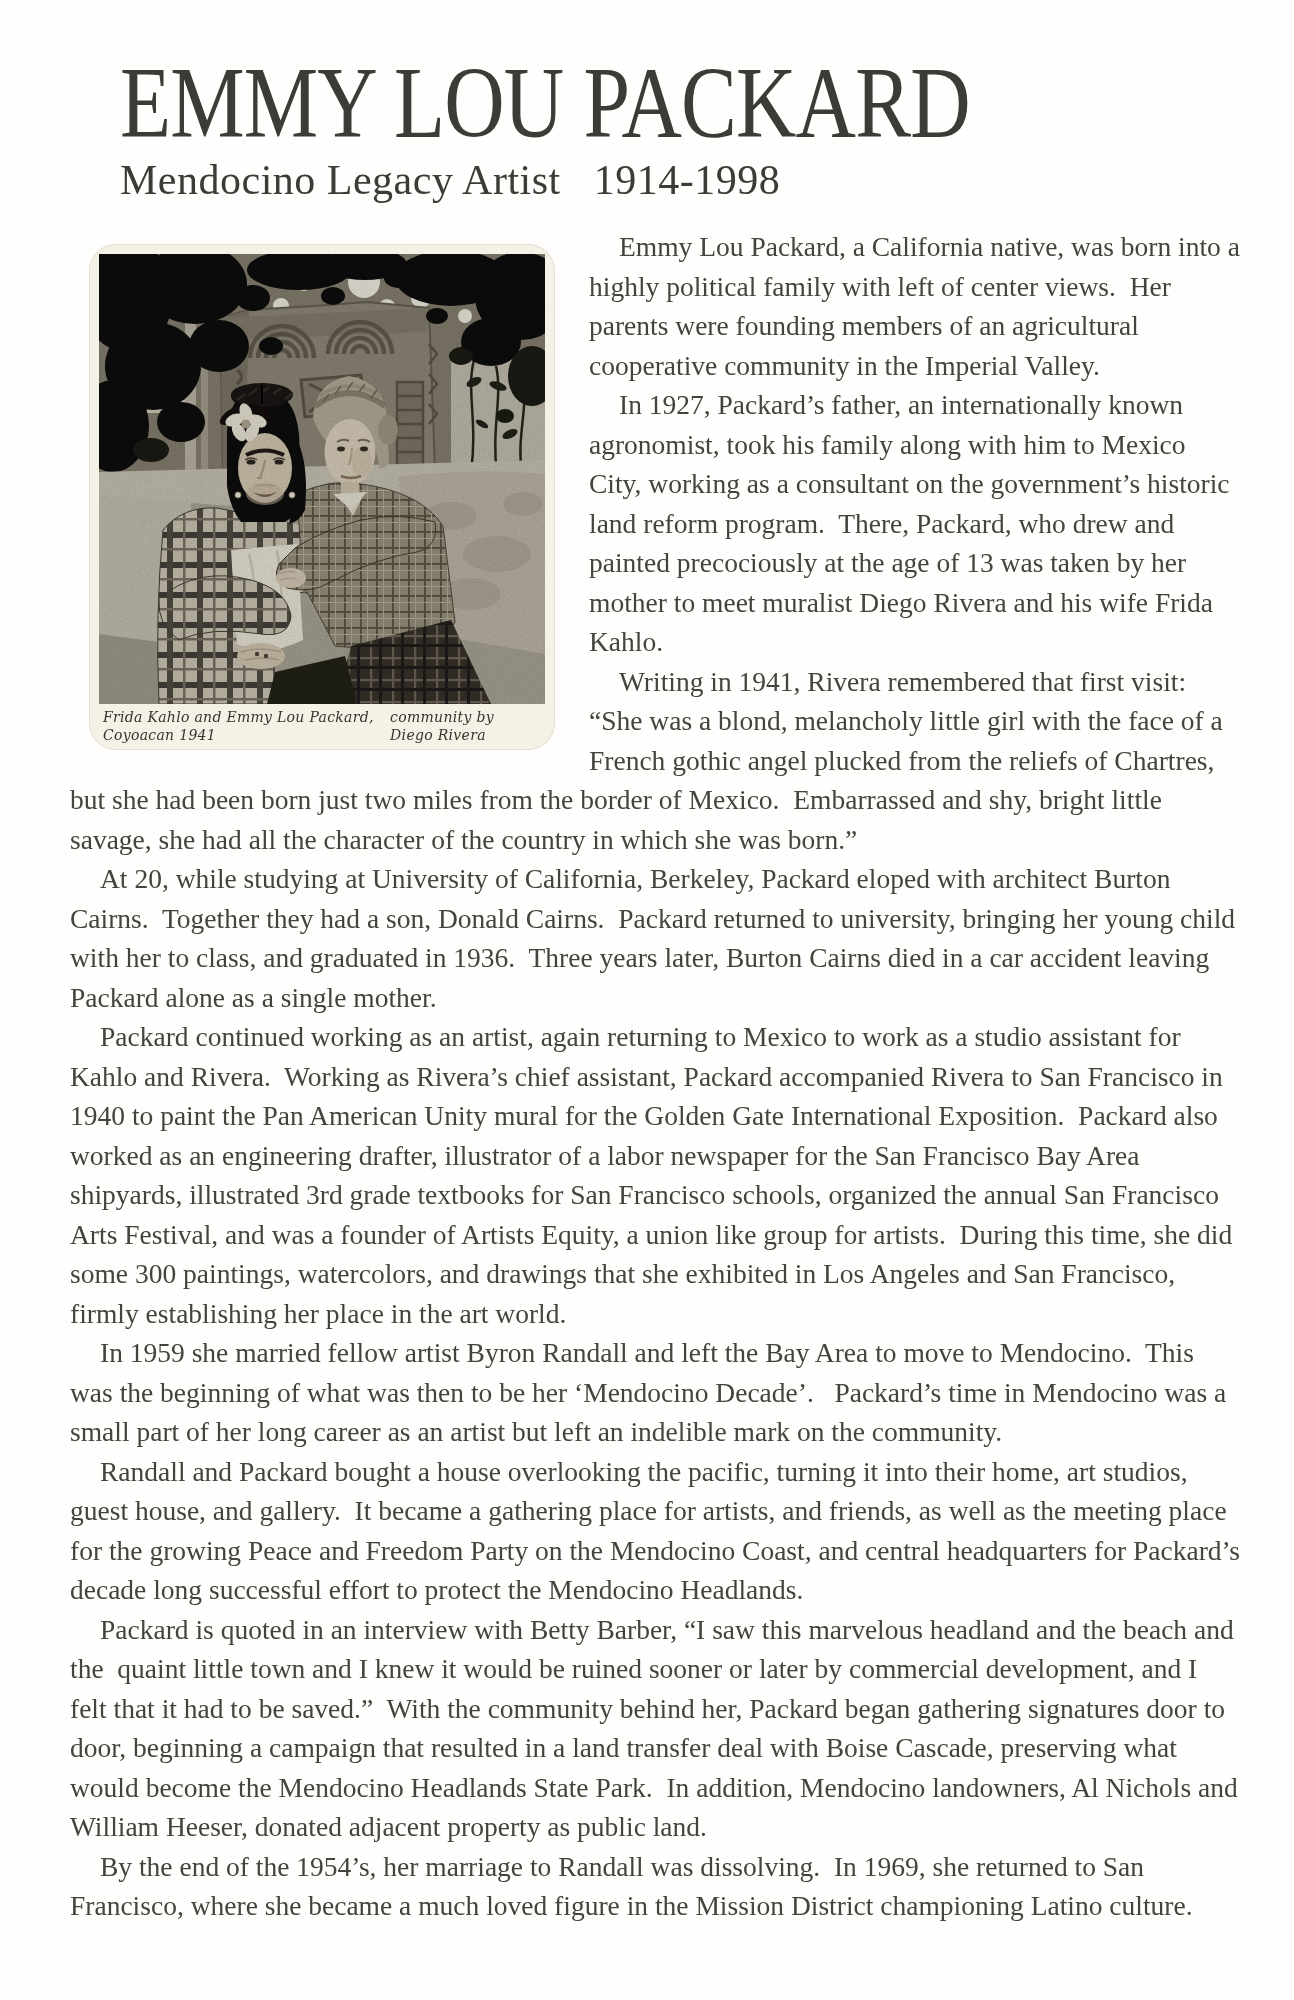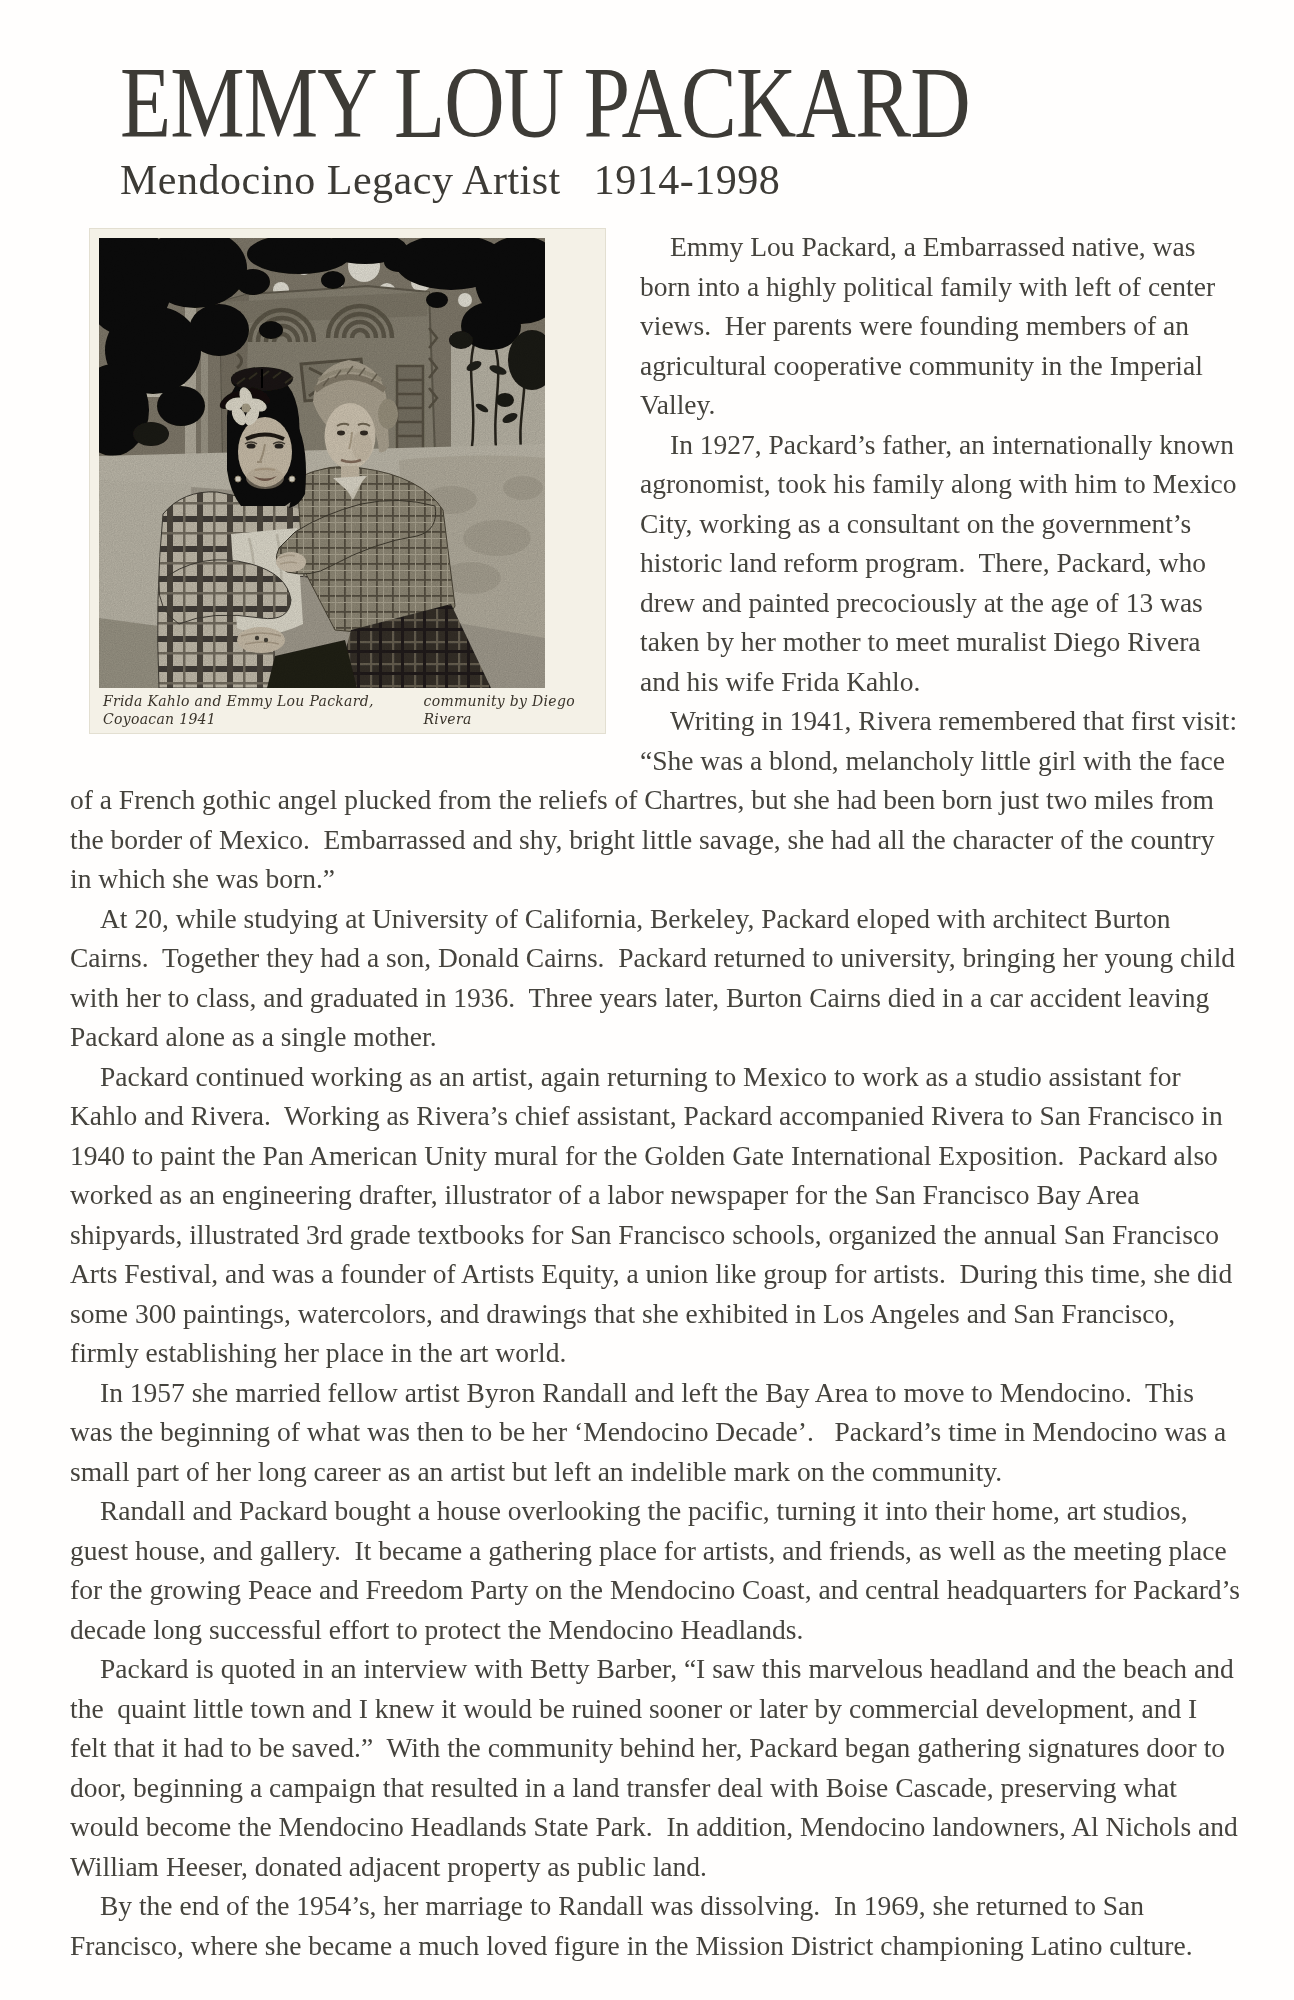--- a/index.html
+++ b/index.html
@@ -43,25 +43,26 @@
     line-height: 39.5px;
     color: #45433d;
   }
   article p.para {
     margin: 0;
     text-indent: 30px;
     white-space: pre-wrap;
   }
   figure.photo-frame {
     float: left;
-    width: 517px;
-    margin: 1px 34px 10px 19px;
+    width: 466px;
+    margin: 17px 34px 10px 19px;
     padding: 10px 10px 3px 10px;
     background: #f4f1e7;
     box-shadow: 0 0 0 1px #e3dfd1 inset;
+    border-radius: 27px;
   }
   .photo-box {
     width: 446px;
     height: 450px;
     background: #8a8577;
     overflow: hidden;
   }
   .photo-box svg { display: block; }
   figcaption.caption {
     display: flex;
@@ -276,24 +277,24 @@
           </g>
           <rect width="446" height="450" filter="url(#grain)" opacity="0.18"></rect>
         </svg>
       </div>
       <figcaption class="caption">
         <span>Frida Kahlo and Emmy Lou Packard, Coyoacan 1941</span>
         <span>community by Diego Rivera</span>
       </figcaption>
     </figure>
 
-    <p class="para">Emmy Lou Packard, a Embarrassed native, was born into a highly political family with left of center views.  Her parents were founding members of an agricultural cooperative community in the Imperial Valley.</p>
+    <p class="para">Emmy Lou Packard, a California native, was born into a highly political family with left of center views.  Her parents were founding members of an agricultural cooperative community in the Imperial Valley.</p>
     <p class="para">In 1927, Packard’s father, an internationally known agronomist, took his family along with him to Mexico City, working as a consultant on the government’s historic land reform program.  There, Packard, who drew and painted precociously at the age of 13 was taken by her mother to meet muralist Diego Rivera and his wife Frida Kahlo.</p>
     <p class="para">Writing in 1941, Rivera remembered that first visit: “She was a blond, melancholy little girl with the face of a French gothic angel plucked from the reliefs of Chartres, but she had been born just two miles from the border of Mexico.  Embarrassed and shy, bright little savage, she had all the character of the country in which she was born.”</p>
     <p class="para">At 20, while studying at University of California, Berkeley, Packard eloped with architect Burton Cairns.  Together they had a son, Donald Cairns.  Packard returned to university, bringing her young child with her to class, and graduated in 1936.  Three years later, Burton Cairns died in a car accident leaving Packard alone as a single mother.</p>
     <p class="para">Packard continued working as an artist, again returning to Mexico to work as a studio assistant for Kahlo and Rivera.  Working as Rivera’s chief assistant, Packard accompanied Rivera to San Francisco in 1940 to paint the Pan American Unity mural for the Golden Gate International Exposition.  Packard also worked as an engineering drafter, illustrator of a labor newspaper for the San Francisco Bay Area shipyards, illustrated 3rd grade textbooks for San Francisco schools, organized the annual San Francisco Arts Festival, and was a founder of Artists Equity, a union like group for artists.  During this time, she did some 300 paintings, watercolors, and drawings that she exhibited in Los Angeles and San Francisco, firmly establishing her place in the art world.</p>
-    <p class="para">In 1957 she married fellow artist Byron Randall and left the Bay Area to move to Mendocino.  This was the beginning of what was then to be her ‘Mendocino Decade’.   Packard’s time in Mendocino was a small part of her long career as an artist but left an indelible mark on the community.</p>
+    <p class="para">In 1959 she married fellow artist Byron Randall and left the Bay Area to move to Mendocino.  This was the beginning of what was then to be her ‘Mendocino Decade’.   Packard’s time in Mendocino was a small part of her long career as an artist but left an indelible mark on the community.</p>
     <p class="para">Randall and Packard bought a house overlooking the pacific, turning it into their home, art studios, guest house, and gallery.  It became a gathering place for artists, and friends, as well as the meeting place for the growing Peace and Freedom Party on the Mendocino Coast, and central headquarters for Packard’s decade long successful effort to protect the Mendocino Headlands.</p>
     <p class="para">Packard is quoted in an interview with Betty Barber, “I saw this marvelous headland and the beach and the  quaint little town and I knew it would be ruined sooner or later by commercial development, and I felt that it had to be saved.”  With the community behind her, Packard began gathering signatures door to door, beginning a campaign that resulted in a land transfer deal with Boise Cascade, preserving what would become the Mendocino Headlands State Park.  In addition, Mendocino landowners, Al Nichols and William Heeser, donated adjacent property as public land.</p>
     <p class="para">By the end of the 1954’s, her marriage to Randall was dissolving.  In 1969, she returned to San Francisco, where she became a much loved figure in the Mission District championing Latino culture.</p>
   </article>
 
 </div>
 
 </body></html>

